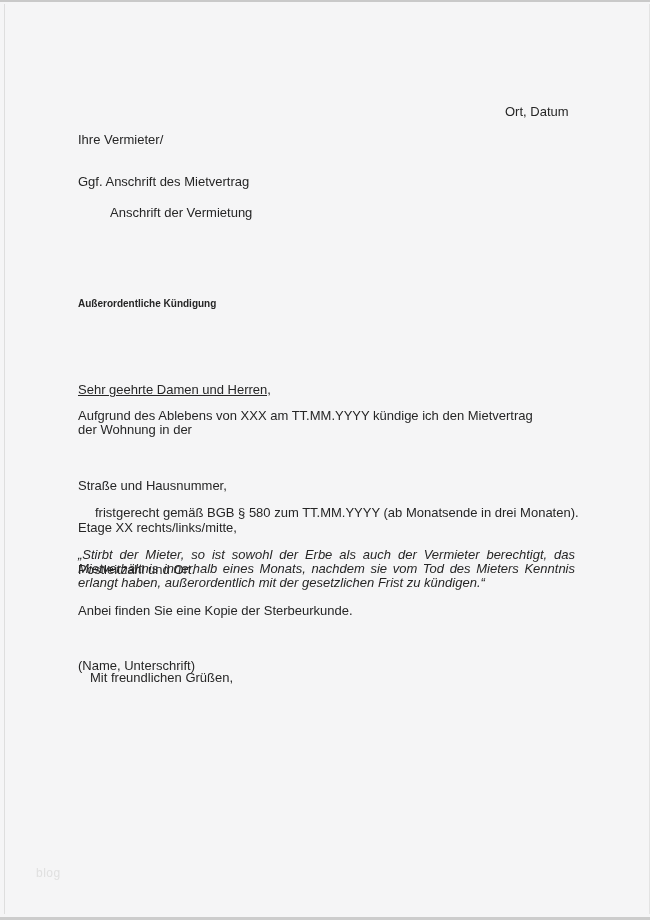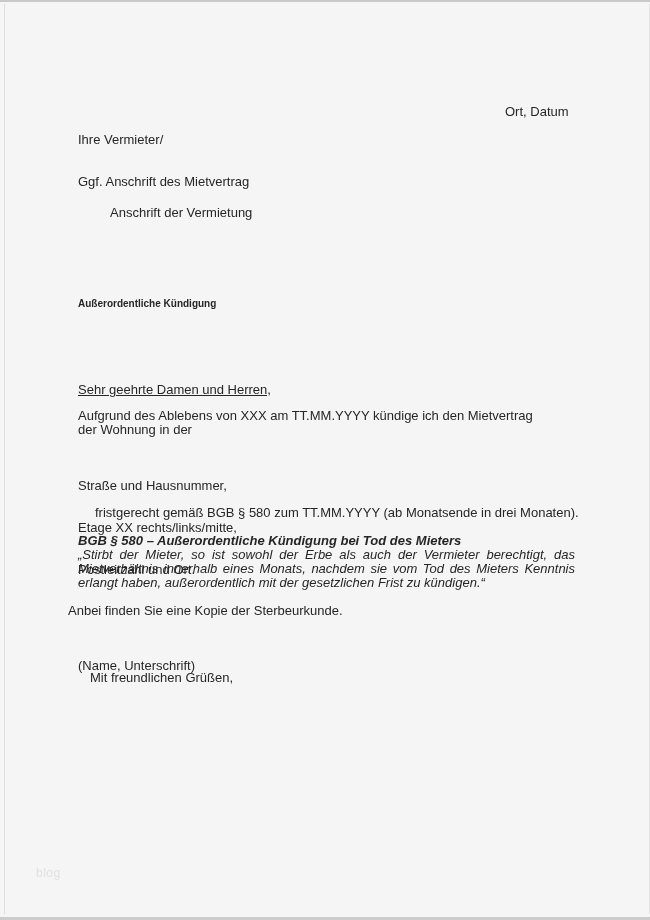--- a/index.html
+++ b/index.html
@@ -32,21 +32,21 @@
   .sender{left:78px;top:103px;}
   .date{left:505px;top:103px;}
   .recipient{left:78px;top:204px;margin-left:32px;}
   .subject{left:78px;top:295px;font-weight:bold;font-size:10px;}
   .salutation{left:78px;top:381px;text-decoration:underline;}
   .intro{left:78px;top:407px;width:462px;}
   .address{left:78px;top:449px;}
   .deadline{left:78px;top:504px;width:505px;margin-left:17px;}
   .law-heading{left:78px;top:532px;width:497px;font-weight:bold;font-style:italic;}
   .law-quote{left:78px;top:546px;width:497px;font-style:italic;text-align:justify;}
-  .attachment{left:68px;top:602px;}
+  .attachment{left:78px;top:602px;}
   .confirm{left:78px;top:630px;}
   .closing{left:90px;top:669px;}
   .signature{left:78px;top:657px;}
   .watermark{
     position:absolute;left:36px;top:864px;
     font-size:12px;color:var(--watermark-color,#e0e0e0);
     letter-spacing:0.5px;
   }
   .line{display:block;}
 </style>
@@ -73,21 +73,20 @@
   <div class="txt address">
     <span class="line">Straße und Hausnummer,</span>
     <span class="line">Etage XX rechts/links/mitte,</span>
     <span class="line">Postleitzahl und Ort.</span>
   </div>
 
   <div class="txt intro">Aufgrund des Ablebens von XXX am TT.MM.YYYY kündige ich den Mietvertrag der Wohnung in der</div>
 
   <div class="txt deadline">fristgerecht gemäß BGB § 580 zum TT.MM.YYYY (ab Monatsende in drei Monaten).</div>
 
-  <div class="txt law-heading">BGB § 580 – Außerordentliche Kündigung bei Tod des Mieters</div>
 
   <div class="txt law-quote">„Stirbt der Mieter, so ist sowohl der Erbe als auch der Vermieter berechtigt, das Mietverhältnis innerhalb eines Monats, nachdem sie vom Tod des Mieters Kenntnis erlangt haben, außerordentlich mit der gesetzlichen Frist zu kündigen.“</div>
 
   <div class="txt attachment">Anbei finden Sie eine Kopie der Sterbeurkunde.</div>
 
 
   <div class="txt closing">Mit freundlichen Grüßen,</div>
 
   <div class="txt signature">(Name, Unterschrift)</div>
 

